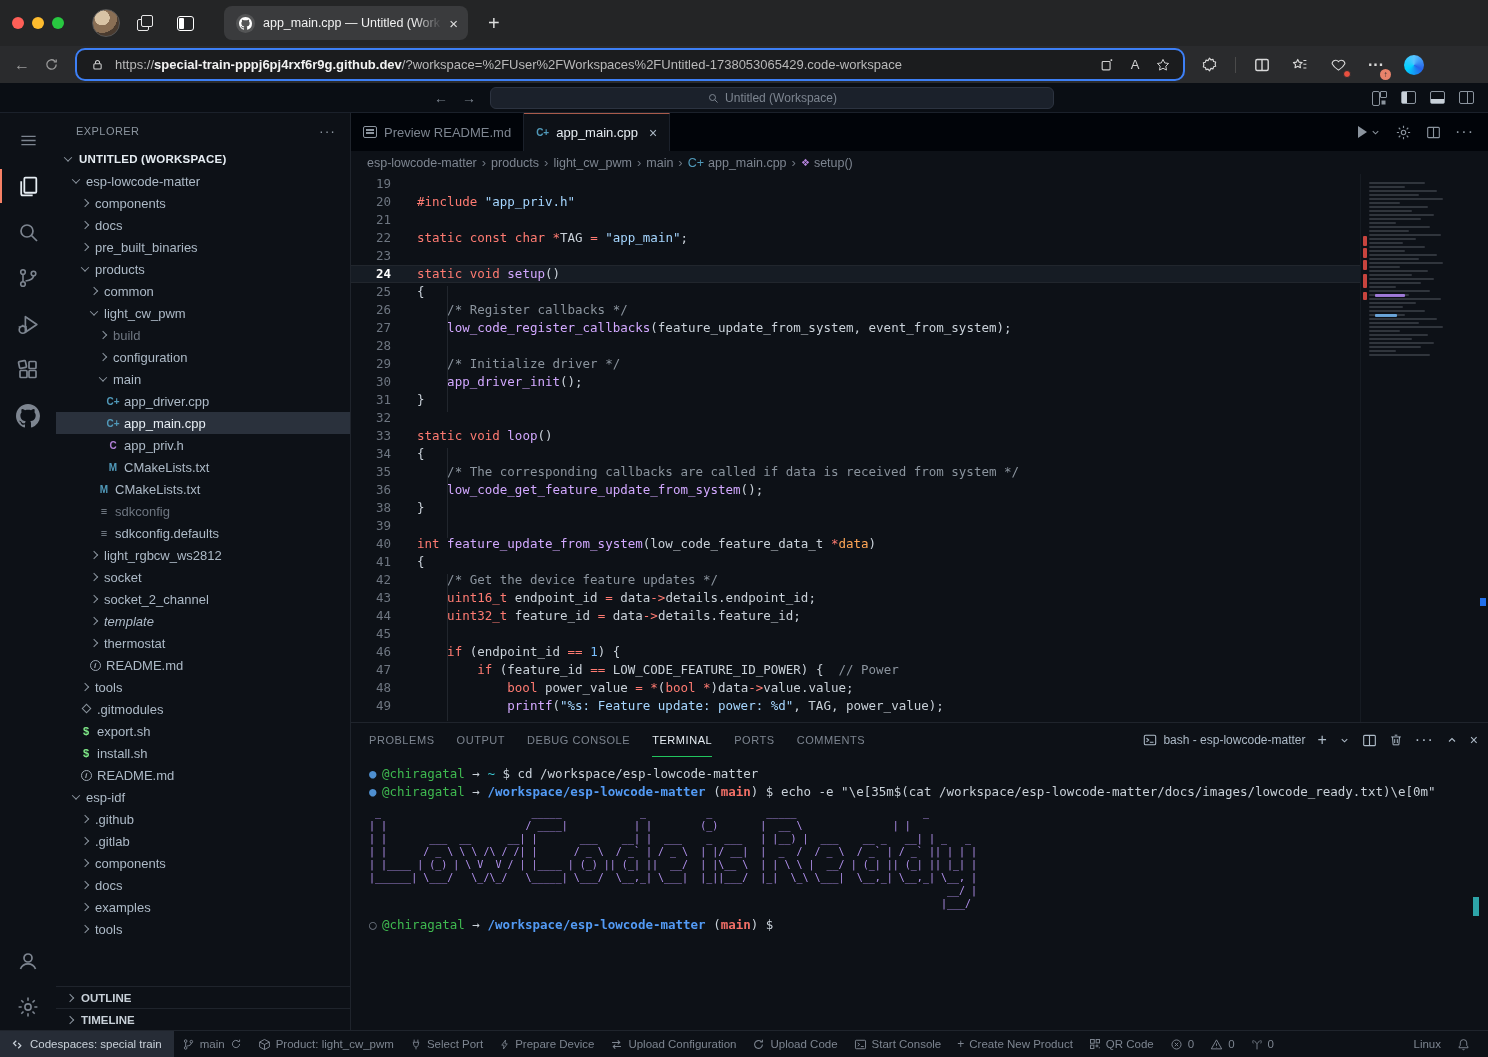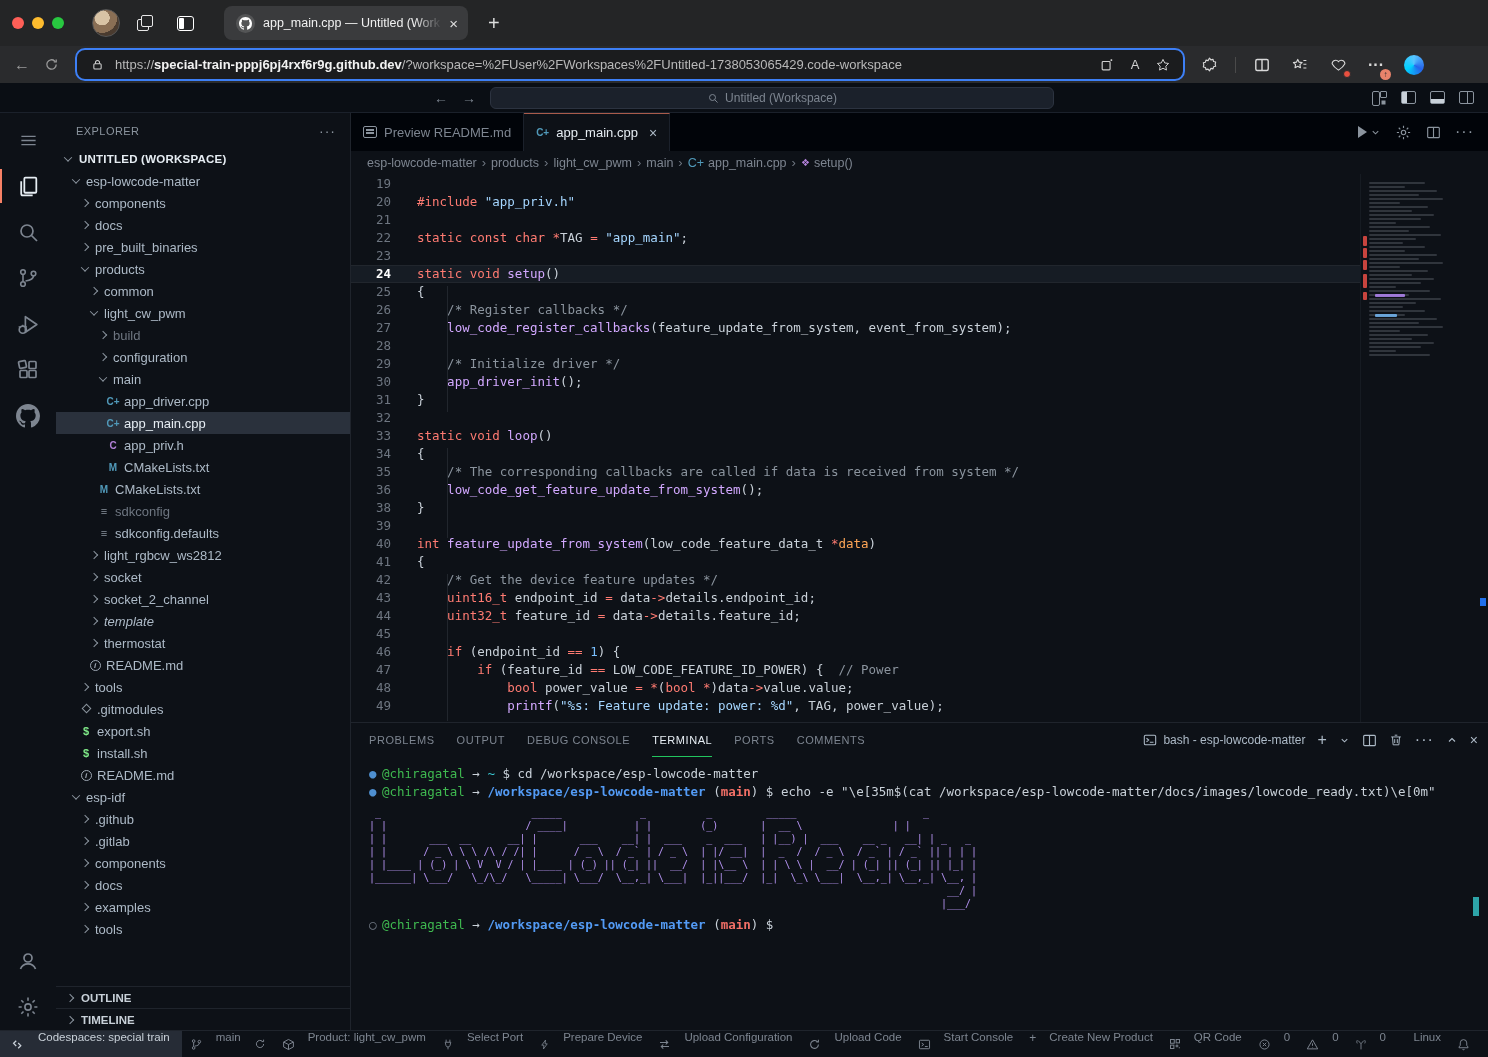--- a/index.html
+++ b/index.html
@@ -122,21 +122,21 @@
   .term { flex:1; padding:8px 0 0 18px; font-family:"DejaVu Sans Mono", monospace; font-size:12.5px; line-height:18px; color:#c9d1d9; position:relative; }
   .tline { white-space:pre; }
   .tdot { display:inline-block; width:13px; }
   .tdot.filled { color:#4e8fd0; } .tdot.open { color:#6e7681; }
   .tk-u{color:#3fb950;} .tk-p{color:#c9d1d9;} .tk-b{color:#539bf5;font-weight:700;} .tk-br{color:#f47067;font-weight:700;} .tk-t{color:#39c5cf;}
   .ascii-art { color:#b392f0; font-size:10px; line-height:13px; white-space:pre; margin:5px 0 6px 0; }
   .term-mark { position:absolute; right:9px; width:6px; height:19px; background:#2da4a8; }
 
   
   .statusbar { height:27px; background:#0d1117; border-top:1px solid #1f242c; display:flex; align-items:center; font-size:11.5px; color:#7d8590; padding:0 10px 0 0; }
-  .st-item { display:flex; gap:13px; padding:0 8px; height:27px; white-space:nowrap; }
+  .st-item { display:flex; align-items:center; gap:5px; padding:0 8px; height:27px; white-space:nowrap; }
   .st-item.highlight { background:#262c36; color:#c9d1d9; padding:0 12px; }
   .st-right { margin-left:auto; display:flex; align-items:center; }
   .st-glyph { font-size:12px; }
   svg { display:block; }
 </style>
 </head>
 <body>
 
 <div class="screen">
 

